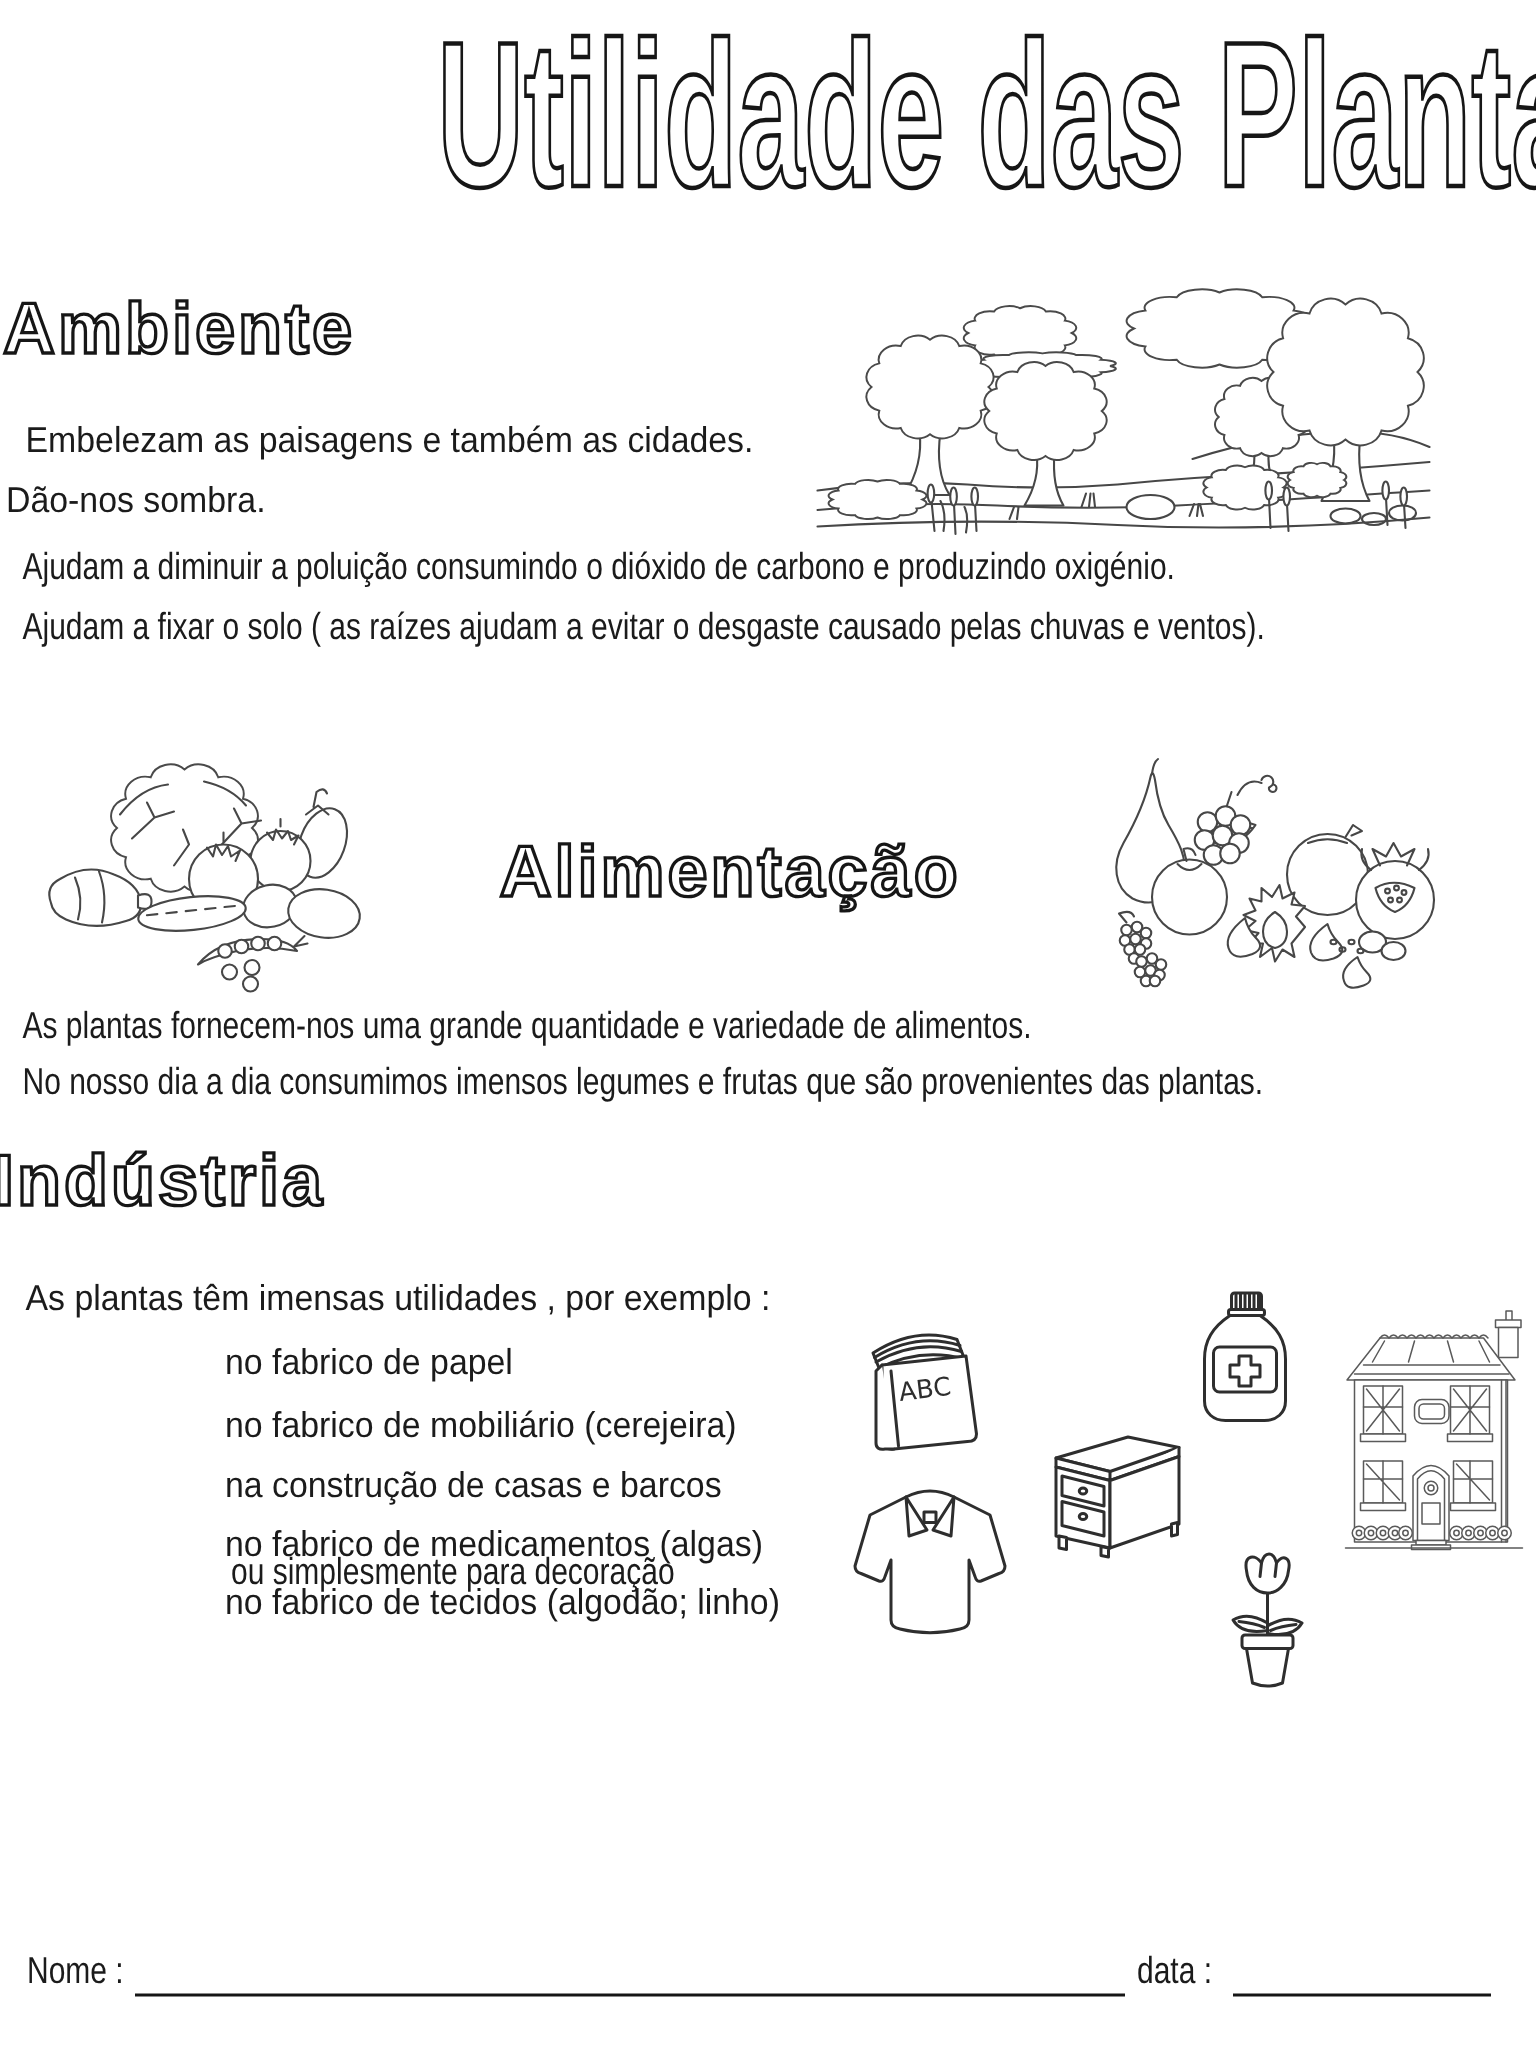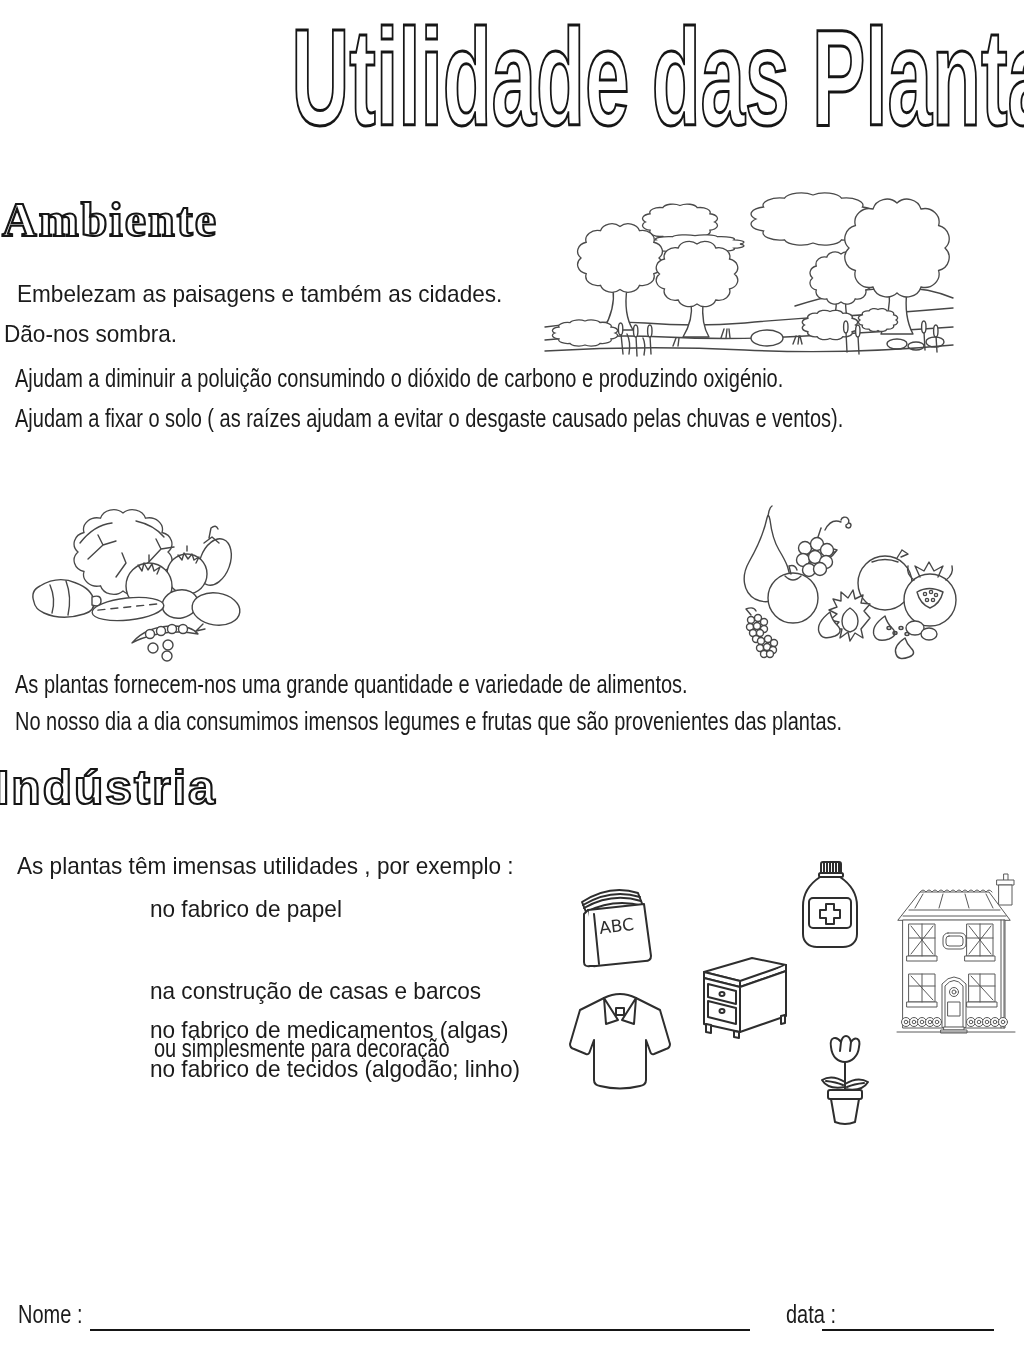--- a/index.html
+++ b/index.html
@@ -33,21 +33,21 @@
   <svg width="0" height="0" style="position:absolute" aria-hidden="true">
     <defs>
       <path id="blob" class="blob" d="M30,0 A9,9 0 0 1 26,15 A9,9 0 0 1 15,26 A9,9 0 0 1 0,30 A9,9 0 0 1 -15,26 A9,9 0 0 1 -26,15 A9,9 0 0 1 -30,0 A9,9 0 0 1 -26,-15 A9,9 0 0 1 -15,-26 A9,9 0 0 1 0,-30 A9,9 0 0 1 15,-26 A9,9 0 0 1 26,-15 A9,9 0 0 1 30,0 Z"></path>
     </defs>
   </svg>
 
   <div class="abs titlewrap">
     <span class="outline title">Utilidade das Plantas</span>
   </div>
 
-  <div class="abs" style="left:2px;top:196px;font-family:Liberation Serif, serif;">
+  <div class="abs" style="left:2px;top:196px;">
     <span class="outline h2">Ambiente</span>
   </div>
 
   <svg class="abs" style="left:545px;top:186px;" width="408" height="172" viewBox="0 0 408 172">
     <use href="#blob" transform="translate(135,36) scale(1.15,0.55)"></use>
     <use href="#blob" transform="translate(150,58) scale(1.5,0.28)"></use>
     <use href="#blob" transform="translate(268,33) scale(1.9,0.8)"></use>
     <path class="sk" d="M250,120 Q300,104 345,102 Q380,100 408,112"></path>
     <path class="sk" d="M0,141 Q50,134 100,137 Q150,141 200,137 Q250,132 300,130 Q350,127 408,122"></path>
     <path class="sk" d="M0,154 Q60,148 120,151 Q180,154 240,151 Q300,148 408,141"></path>
@@ -142,20 +142,23 @@
     <circle class="skw" cx="122" cy="127" r="4.5"></circle>
       <circle class="skw" cx="133" cy="124" r="4.5"></circle>
     <circle class="skw" cx="144" cy="122" r="4.5"></circle>
       <circle class="skw" cx="155" cy="122" r="4.5"></circle>
     <path class="sk" d="M168,124 l7,-7 M168,124 l9,-2"></path>
     <circle class="skw" cx="125" cy="141" r="5"></circle>
       <circle class="skw" cx="140" cy="138" r="5"></circle>
       <circle class="skw" cx="139" cy="149" r="5"></circle>
   </svg>
 
+  <div class="abs" style="left:333px;top:558px;">
+    <span class="outline h2">Alimentação</span>
+  </div>
 
   <svg class="abs" style="left:737px;top:500px;" width="218" height="168" viewBox="0 0 218 168">
 
     <path class="skw" d="M30,18 C27,32 20,48 12,62 C4,76 6,92 18,99 C32,106 48,98 52,84 C55,72 48,60 42,50 C36,40 34,28 33,20 C32,15 31,14 30,18 Z"></path>
     <path class="sk" d="M31,16 q1,-8 4,-10"></path>
 
     <path class="sk" d="M88,30 q6,-12 16,-8 M104,20 a4,4 0 1 1 5,5 a2.5,2.5 0 1 0 3,-2"></path>
     <path class="skw" d="M66,60 Q80,42 100,50 Q88,68 66,60 Z"></path>
     <path class="sk" d="M70,58 Q85,52 98,52"></path>
 
@@ -227,20 +230,22 @@
     <span class="cond">No nosso dia a dia consumimos imensos legumes e frutas que são provenientes das plantas.</span></div>
 
   <div class="abs" style="left:-4px;top:764px;">
     <span class="outline h2">Indústria</span>
   </div>
   <div class="abs" style="left:17px;top:852px;">
     <span class="reg">As plantas têm imensas utilidades , por exemplo :</span></div>
 
   <div class="abs" style="left:150px;top:895px;">
     <span class="reg">no fabrico de papel</span></div>
+  <div class="abs" style="left:150px;top:937px;">
+    <span class="reg">no fabrico de mobiliário (cerejeira)</span></div>
   <div class="abs" style="left:150px;top:977px;">
     <span class="reg">na construção de casas e barcos</span></div>
   <div class="abs" style="left:150px;top:1055px;">
     <span class="reg">no fabrico de tecidos (algodão; linho)</span></div>
   <div class="abs" style="left:150px;top:1016px;">
     <span class="reg">no fabrico de medicamentos (algas)</span></div>
   <div class="abs" style="left:154px;top:1034px;">
     <span class="cond">ou simplesmente para decoração</span></div>
 
   <svg class="abs" style="left:572px;top:880px;" width="80" height="88" viewBox="0 0 80 88">
@@ -353,17 +358,17 @@
     <path class="dk" d="M12,51 Q22,52 29,55" stroke-width="1.2"></path>
     <path class="dkw" d="M31,54 Q44,46 54,52 Q48,62 31,59 Z"></path>
     <path class="dk" d="M50,53 Q40,54 33,57" stroke-width="1.2"></path>
     <rect class="dkw" x="14" y="60" width="34" height="9" rx="2"></rect>
     <path class="dkw" d="M17,69 L21,92 Q31,96 41,92 L45,69 Z"></path>
   </svg>
 
   <div class="abs" style="left:18px;top:1300px;">
     <span class="cond">Nome :</span></div>
   <div class="abs fillline" style="left:90px;top:1329px;width:660px;"></div>
-  <div class="abs" style="left:786px;top:1300px;">
+  <div class="abs" style="left:758px;top:1300px;">
     <span class="cond">data :</span></div>
   <div class="abs fillline" style="left:822px;top:1329px;width:172px;"></div>
 
 </div>
 
 </body></html>

